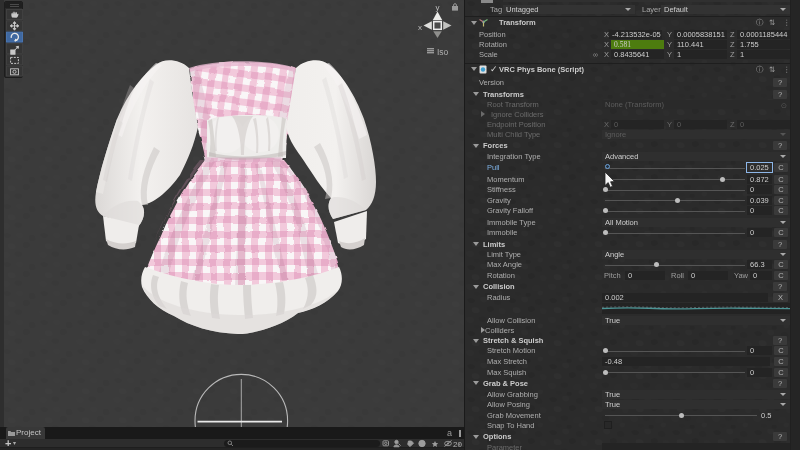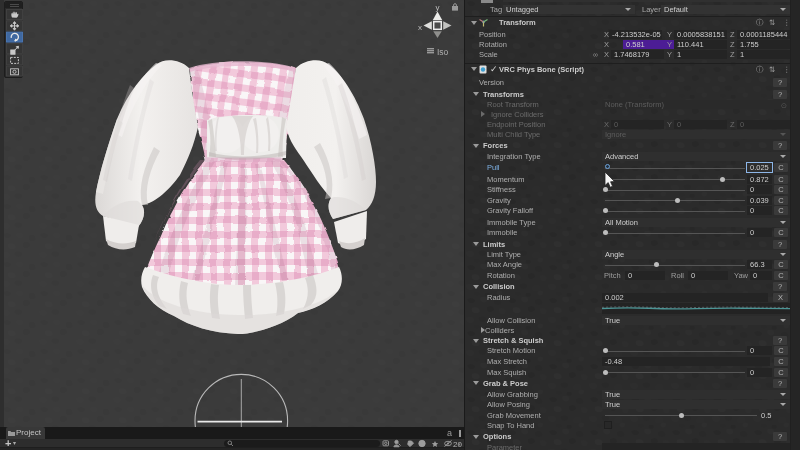--- a/index.html
+++ b/index.html
@@ -299,31 +299,31 @@
           <span style="position:absolute;left:139px;color:#9e9e9e">X</span>
           <span class="fld" style="left:144px;width:53px;background:#242424;color:#cecece;">-4.213532e-05</span>
           <span style="position:absolute;left:202px;color:#9e9e9e">Y</span>
           <span class="fld" style="left:209px;width:53px;background:#242424;color:#cecece;">0.0005838151</span>
           <span style="position:absolute;left:265px;color:#9e9e9e">Z</span>
           <span class="fld" style="left:272px;width:53px;background:#242424;color:#cecece;">0.0001185444</span>
         </div>
 <div class="row" style="top:38.5px;height:11px;line-height:11px">
           <span style="position:absolute;left:14px;color:#aeaeae;font-weight:normal;white-space:nowrap">Rotation</span>
           <span style="position:absolute;left:139px;color:#9e9e9e">X</span>
-          <span class="fld" style="left:158px;width:53px;background:#4c1d95;color:#cecece;">0.581</span>
+          <span class="fld" style="left:146px;width:53px;background:#4d7c0f;color:#cecece;font-family:Liberation Serif, serif;">0.581</span>
           <span style="position:absolute;left:202px;color:#9e9e9e">Y</span>
           <span class="fld" style="left:209px;width:53px;background:#242424;color:#cecece;">110.441</span>
           <span style="position:absolute;left:265px;color:#9e9e9e">Z</span>
           <span class="fld" style="left:272px;width:53px;background:#242424;color:#cecece;">1.755</span>
         </div>
 <div class="row" style="top:48.5px;height:11px;line-height:11px">
           <span style="position:absolute;left:14px;color:#aeaeae;font-weight:normal;white-space:nowrap">Scale</span>
           <span style="position:absolute;left:128px;color:#8f8f8f;font-size:7px">∞</span>
           <span style="position:absolute;left:139px;color:#9e9e9e">X</span>
-          <span class="fld" style="left:146px;width:53px;background:#242424;color:#cecece;">1.7468179</span>
+          <span class="fld" style="left:146px;width:53px;background:#242424;color:#cecece;">0.8435641</span>
           <span style="position:absolute;left:202px;color:#9e9e9e">Y</span>
           <span class="fld" style="left:209px;width:53px;background:#242424;color:#cecece;">1</span>
           <span style="position:absolute;left:265px;color:#9e9e9e">Z</span>
           <span class="fld" style="left:272px;width:53px;background:#242424;color:#cecece;">1</span>
         </div>
 <div class="row" style="top:62.5px;height:13px;line-height:13px">
           <span style="position:absolute;left:6px;top:50%;margin-top:-2px;width:0;height:0;border-left:3.5px solid transparent;border-right:3.5px solid transparent;border-top:4.5px solid #9b9b9b"></span>
           <svg style="position:absolute;left:14px;top:50%;margin-top:-4.5px" width="8" height="9">
             <rect x="0.5" y="0.5" width="7" height="8" rx="1" fill="#dedede"></rect>
             <circle cx="4" cy="4.5" r="2.2" fill="#3f9fd0"></circle>

